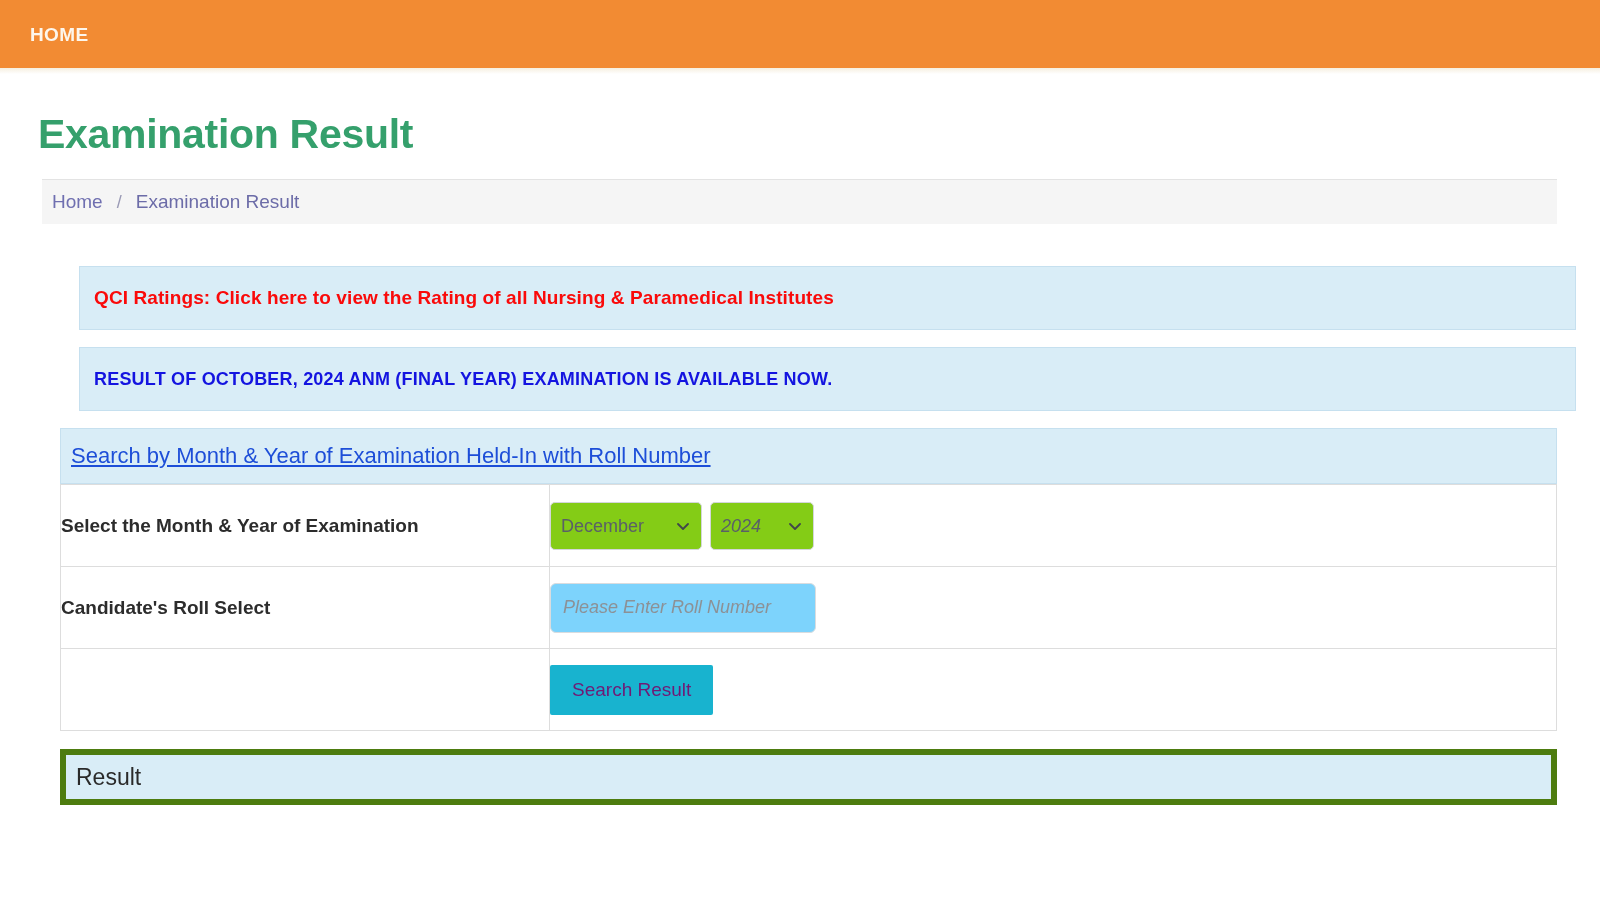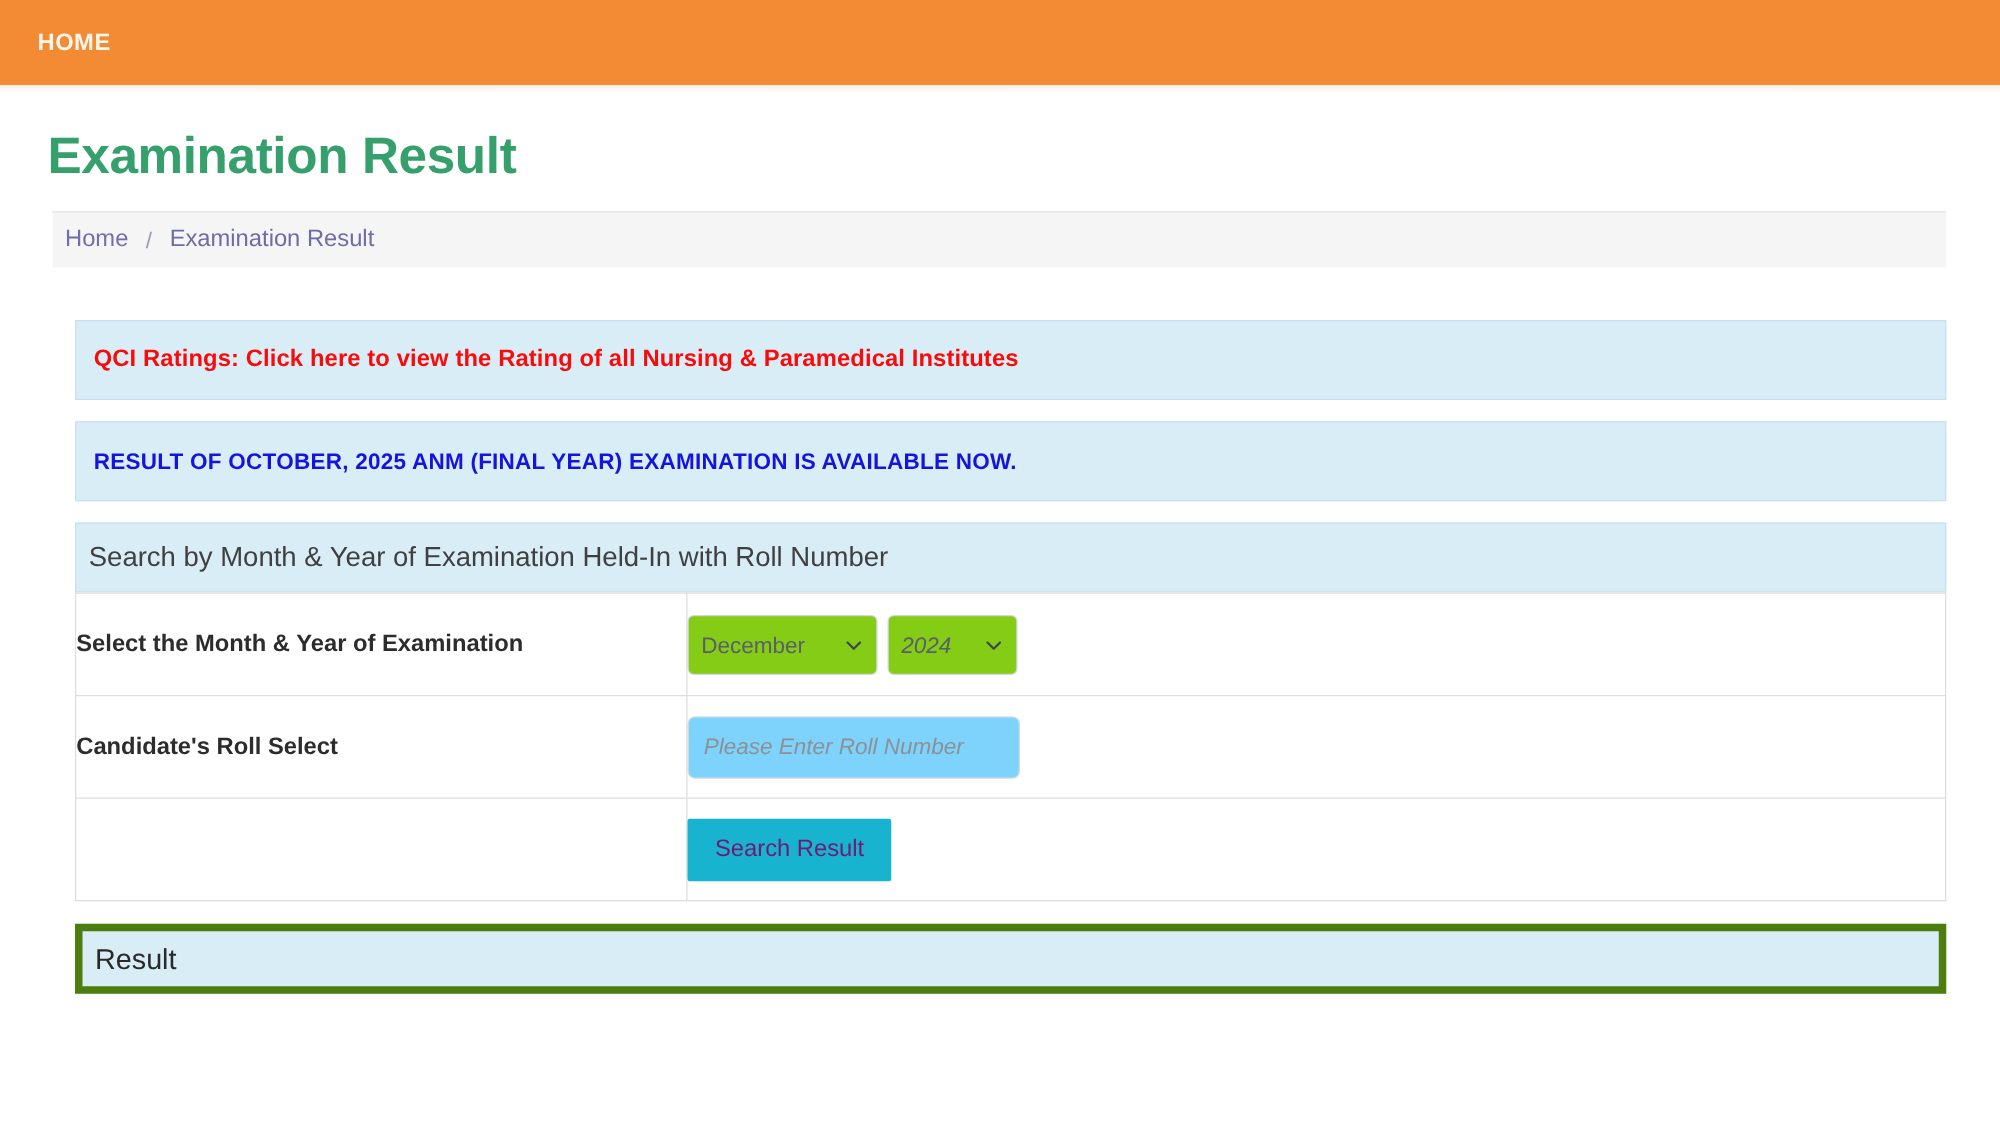--- a/index.html
+++ b/index.html
@@ -43,21 +43,21 @@
     position: absolute;
     top: 68px; left: 0;
     width: 1600px;
     height: 6px;
     background: linear-gradient(to bottom, #f6efdf 0%, #fbf8f2 60%, #ffffff 100%);
   }
 
   
   .page {
     position: absolute;
-    top: 74px; left: 0;
+    top: 84px; left: 0;
     width: 1600px;
   }
 
   .page-title {
     margin: 0;
     padding: 28px 0 0 38px;
     color: #35a06c;
     font-size: 41px;
     font-weight: bold;
     letter-spacing: -0.3px;
@@ -100,20 +100,21 @@
     box-sizing: border-box;
     background: #d9edf7;
     border: 1px solid #c6e0ef;
     margin-bottom: 17px;
   }
   .panel.notice {
     height: 64px;
     display: flex;
     align-items: center;
     padding: 0 14px;
+    margin-left: 19px;
   }
   .notice-red {
     color: #fa0a0a;
     font-size: 19px;
     font-weight: bold;
     text-decoration: none;
     letter-spacing: 0.1px;
   }
   .notice-blue {
     color: #1414e0;
@@ -127,24 +128,25 @@
     box-sizing: border-box;
     background: #d9edf7;
     border: 1px solid #c6e0ef;
     height: 56px;
     display: flex;
     align-items: center;
     padding: 0 10px;
     margin-bottom: 0;
   }
   .panel-heading-title {
-    color: #404040;
+    color: #1d4ed8;
     font-size: 22px;
     font-weight: normal;
     line-height: 1;
+    text-decoration: underline;
   }
 
   
   .form-table {
     width: 1497px;
     border-collapse: collapse;
     background: #ffffff;
     border: 1px solid #dcdcdc;
     border-top: none;
     table-layout: fixed;
@@ -263,21 +265,21 @@
     <span class="crumb">Examination Result</span>
   </nav>
 
   <div class="content">
 
     <div class="panel notice">
       <a class="notice-red" href="#">QCI Ratings: Click here to view the Rating of all Nursing &amp; Paramedical Institutes</a>
     </div>
 
     <div class="panel notice">
-      <span class="notice-blue">RESULT OF OCTOBER, 2025 ANM (FINAL YEAR) EXAMINATION IS AVAILABLE NOW.</span>
+      <span class="notice-blue">RESULT OF OCTOBER, 2024 ANM (FINAL YEAR) EXAMINATION IS AVAILABLE NOW.</span>
     </div>
 
     <div class="panel-heading">
       <span class="panel-heading-title">Search by Month &amp; Year of Examination Held-In with Roll Number</span>
     </div>
 
     <table class="form-table">
       <tbody>
         <tr class="row-tall">
           <td class="col-label cell-label">Select the Month &amp; Year of Examination</td>

